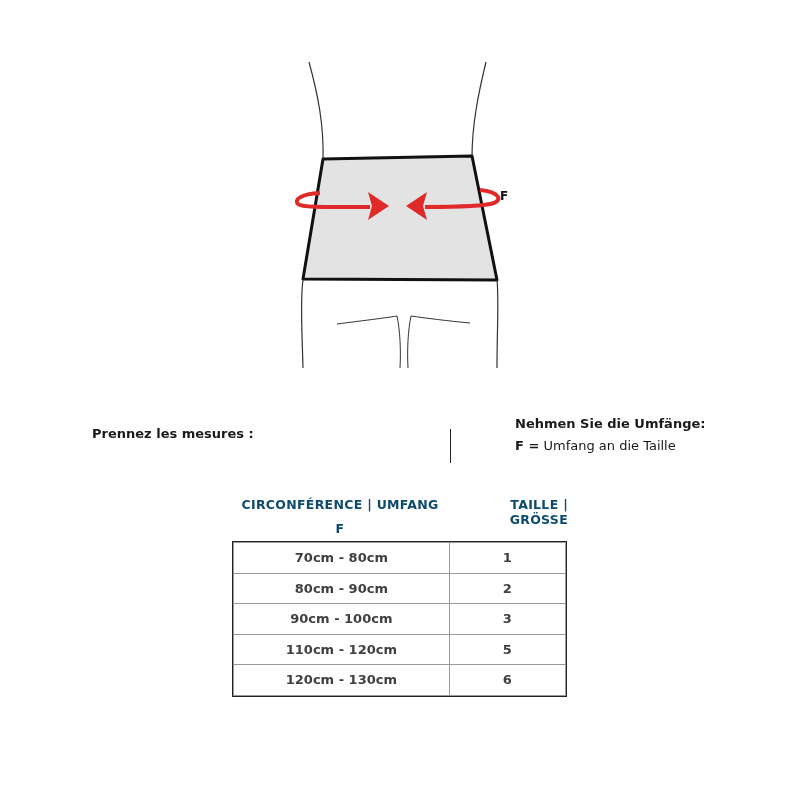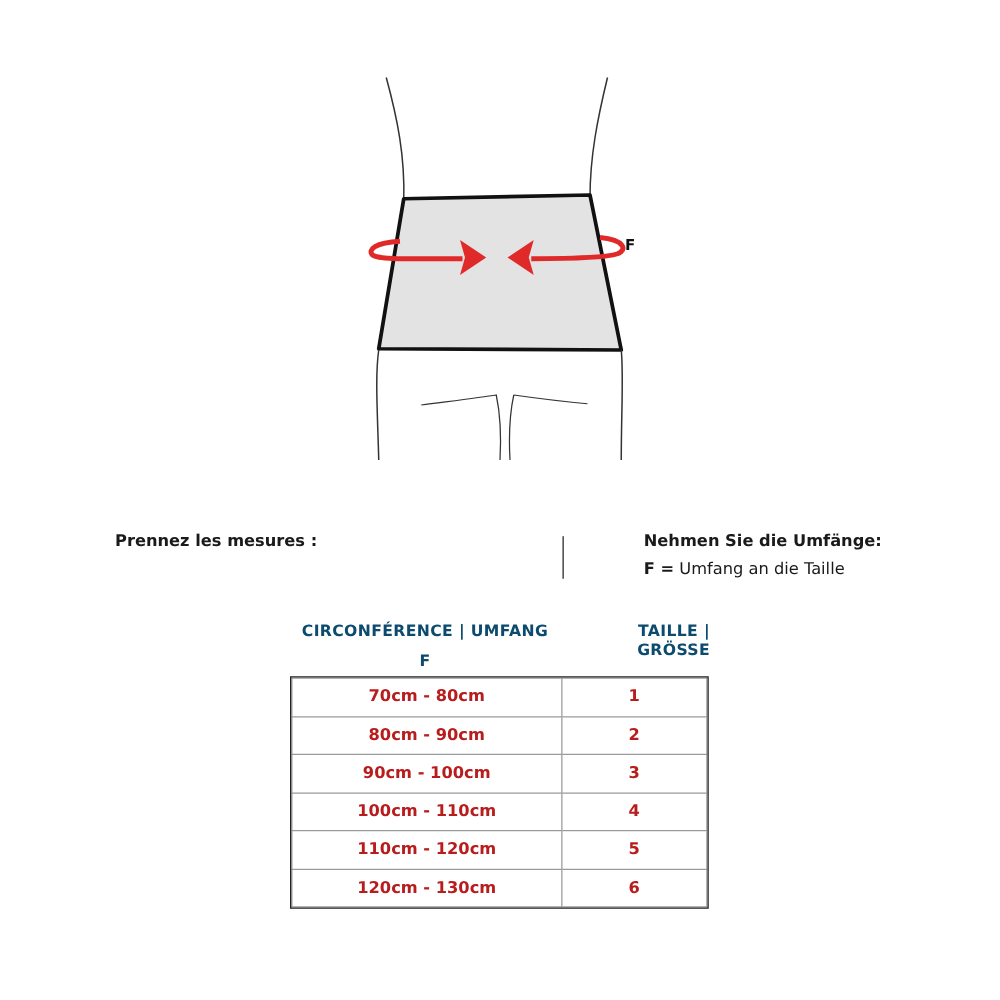--- a/index.html
+++ b/index.html
@@ -2,28 +2,28 @@
 <html><head>
   <meta charset="utf-8">
   <style>
     html, body { margin: 0; padding: 0; background: #ffffff; }
     body { width: 800px; height: 800px; position: relative; overflow: hidden; font-family: "DejaVu Sans", "Liberation Sans", sans-serif; color: #1a1a1a; }
     .illustration { position: absolute; left: 0; top: 0; width: 800px; height: 400px; }
     .instr { position: absolute; font-size: 13px; line-height: 22px; }
     .instr .title { font-weight: bold; display: block; }
     .instr .line b { font-weight: bold; }
     .instr-fr { left: 92px; top: 423px; }
-    .instr-de { left: 515px; top: 423px; }
+    .instr-de { left: 515px; top: 413px; }
     .divider { position: absolute; left: 450px; top: 429px; width: 1px; height: 34px; background: #222; }
     .col-head { position: absolute; font-weight: bold; font-size: 12.5px; letter-spacing: 0.3px; color: #0c4a6e; text-align: center; }
     .col-head-1 { left: 238px; top: 497px; width: 204px; }
     .col-head-1-sub { left: 238px; top: 521px; width: 204px; }
     .col-head-2 { left: 450px; top: 497px; width: 118px; text-align: right; }
     table.sizes { position: absolute; left: 233px; top: 542px; border-collapse: collapse; width: 333px; }
-    table.sizes td { border: 1px solid #9a9a9a; height: 29.5px; padding: 0; text-align: center; font-weight: bold; font-size: 13px; color: #b91c1c; }
+    table.sizes td { border: 1px solid #9a9a9a; height: 29.5px; padding: 0; text-align: center; font-weight: bold; font-size: 13px; color: #404040; }
     table.sizes td.c1 { width: 216px; }
     table.sizes td.c2 { width: 116px; border-left: 1.5px solid #333; }
     table.sizes { outline: 1px solid #222; }
   </style>
 </head>
 <body>
 
 <svg class="illustration" viewBox="0 0 800 400" xmlns="http://www.w3.org/2000/svg">
 
   <path d="M309 62 C318 95, 324 125, 323 160" fill="none" stroke="#333" stroke-width="1.2"></path>
@@ -68,24 +68,20 @@
       </tr>
     <tr>
         <td class="c1">80cm - 90cm</td>
         <td class="c2">2</td>
       </tr>
     <tr>
         <td class="c1">90cm - 100cm</td>
         <td class="c2">3</td>
       </tr>
     <tr>
-        <td class="c1">100cm - 110cm</td>
-        <td class="c2">4</td>
-      </tr>
-    <tr>
         <td class="c1">110cm - 120cm</td>
         <td class="c2">5</td>
       </tr>
     <tr>
         <td class="c1">120cm - 130cm</td>
         <td class="c2">6</td>
       </tr>
   </tbody>
 </table>
 

